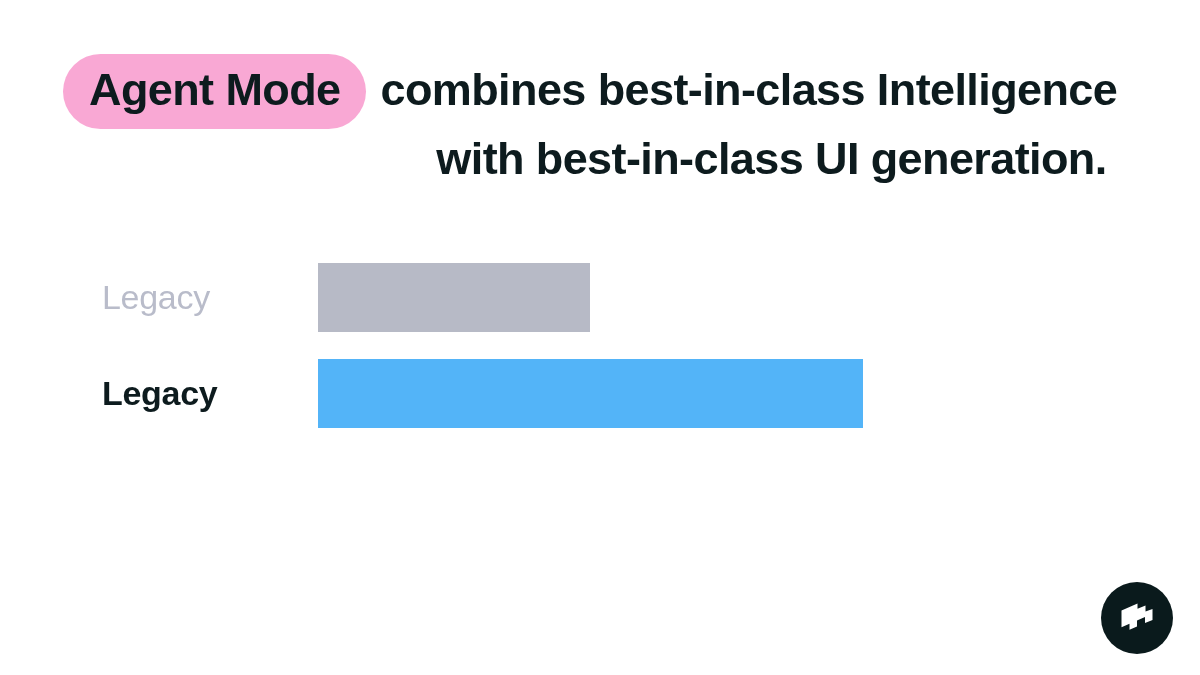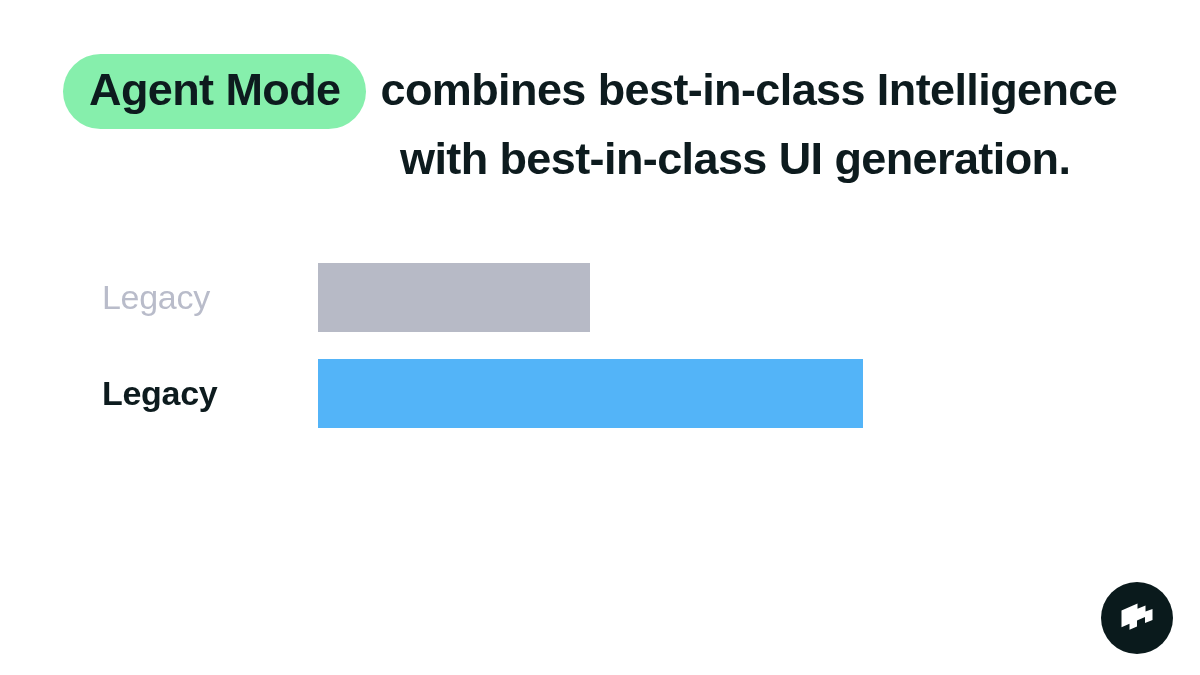--- a/index.html
+++ b/index.html
@@ -34,24 +34,25 @@
     font-weight: 700;
     letter-spacing: -0.6px;
     color: #0d1b1e;
   }
   .headline-line {
     display: block;
     white-space: nowrap;
   }
   .headline-line-2 {
     padding-left: 337px;
+    text-align: center;
   }
   .pill {
     display: inline-block;
-    background: #86efac;
+    background: #f9a8d4;
     color: #0d1b1e;
     border-radius: 999px;
     padding: 6px 26px 9px 26px;
     margin-right: 14px;
     vertical-align: baseline;
     font-weight: 700;
   }
 
   
   .chart {

